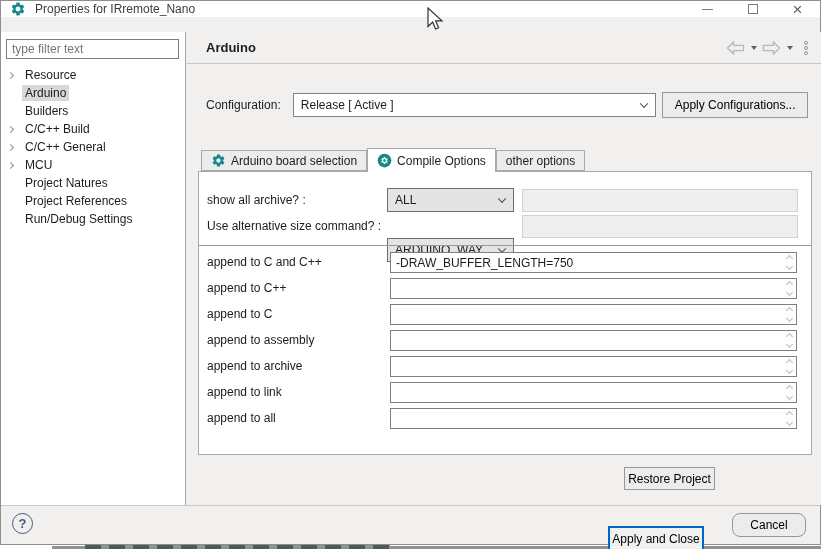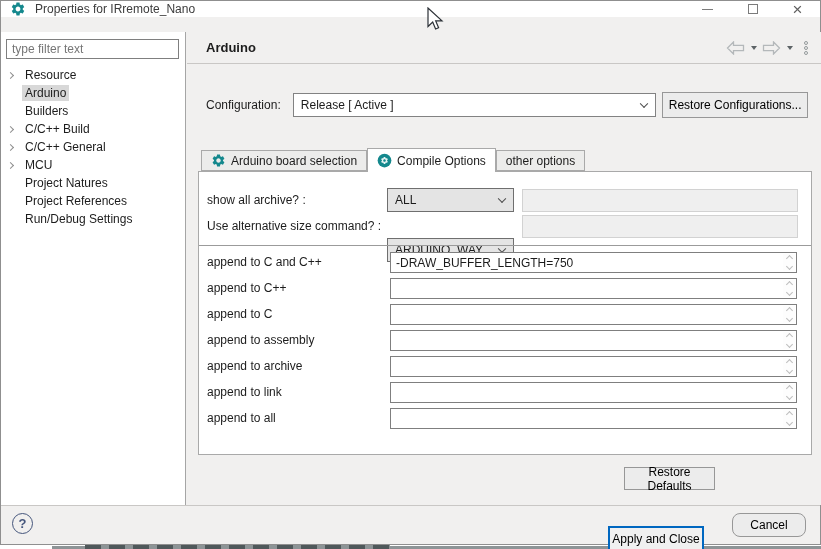--- a/index.html
+++ b/index.html
@@ -212,21 +212,21 @@
             </span>
         </div>
       </div>
 
       <div class="config-row">
         <span class="config-label">Configuration:</span>
         <div class="combo combo-release">
           <span>Release  [ Active ]</span>
           <span class="cdown"></span>
         </div>
-        <button class="btn manage-btn">Restore Configurations...</button>
+        <button class="btn manage-btn">Apply Configurations...</button>
       </div>
 
       <div class="tabs">
         <div class="tab">
           <span class="tab-icon">
               <svg width="15" height="15">
                 <use href="#gear"></use>
               </svg>
             </span>
           <span>Arduino board selection</span>
@@ -320,21 +320,21 @@
         <div class="abs field-wrap" style="left:191px; top:236px; width:407px">
           <input value="" style="">
           <span class="spinner">
               <span class="chev-up"></span>
               <span class="chev-dn"></span>
             </span>
         </div>
 
       </div>
 
-      <button class="btn btn-restore">Restore Defaults</button>
+      <button class="btn btn-restore">Restore Project</button>
 
     </div>
 
     <div class="bottombar">
       <button class="help-btn">?</button>
       <button class="btn btn-apply-close">Apply and Close</button>
       <button class="btn btn-cancel">Cancel</button>
     </div>
 
   </div>

